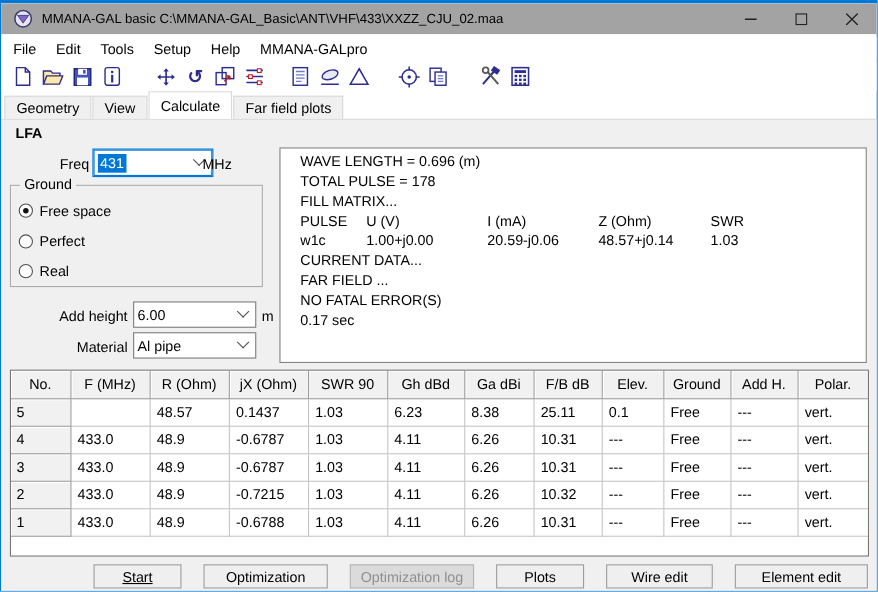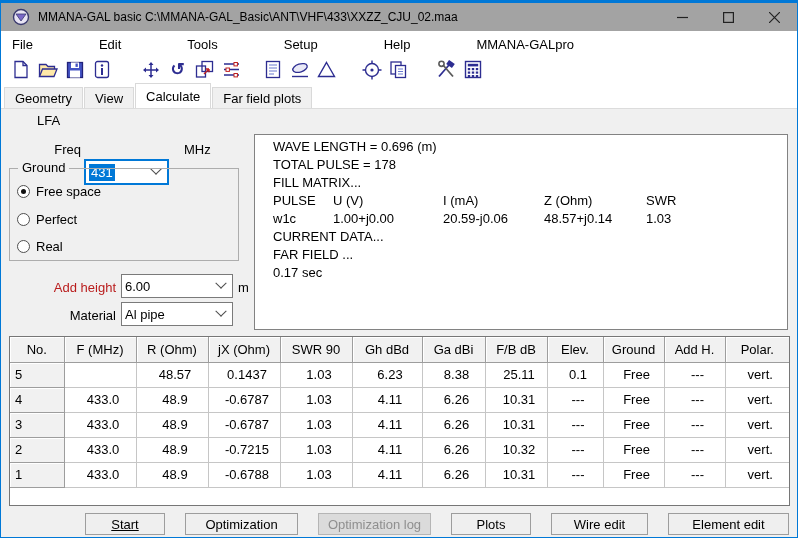--- a/index.html
+++ b/index.html
@@ -10,38 +10,38 @@
     font-family:"Liberation Sans",sans-serif;color:#000;overflow:hidden;
   }
   
   .titlebar{position:absolute;left:0;top:0;right:0;height:28px;display:flex;align-items:center;background:#a3a3a3;}
   .appicon{width:18px;height:18px;margin-left:11px;flex:0 0 auto;}
   .title-text{font-size:12px;margin-left:8px;white-space:nowrap;overflow:hidden;}
   .win-controls{margin-left:auto;display:flex;height:28px;}
   .win-btn{width:46px;height:28px;display:flex;align-items:center;justify-content:center;}
   .win-btn svg{display:block;}
   
-  .menubar{position:absolute;top:30px;left:0;right:0;height:22px;display:flex;align-items:center;font-size:13px;padding-left:2px;background:#fff;gap:48px;}
+  .menubar{position:absolute;top:30px;left:0;right:0;height:22px;display:flex;align-items:center;font-size:13px;padding-left:2px;background:#fff;}
   .menu-item{padding:2px 9px;white-space:nowrap;}
   
   .toolbar{position:absolute;top:53px;left:0;right:0;height:27px;display:flex;align-items:center;background:#fff;padding-left:6px;}
   .ticon{width:27px;height:24px;display:flex;align-items:center;justify-content:center;}
   .ticon svg{display:block;}
   .tchar{font-size:17px;color:#2d2d91;font-weight:bold;line-height:1;}
   .g2{margin-left:22px;} .g3{margin-left:14px;} .g4{margin-left:18px;} .g5{margin-left:20px;}
   
   .tabbar{position:absolute;top:80px;left:3px;right:3px;height:25px;display:flex;align-items:flex-end;}
   .tab{height:21px;padding:0 10px;background:#f0f0f0;border:1px solid #d9d9d9;border-bottom:none;
        font-size:13px;display:flex;align-items:center;margin-right:1px;}
   .tab.active{height:25px;background:#fff;z-index:2;}
   .panel{position:absolute;top:105px;left:0;right:0;bottom:0;background:#f0f0f0;border-top:1px solid #dcdcdc;}
   
   .lbl{position:absolute;font-size:13px;white-space:nowrap;}
   .lbl.right{text-align:right;}
-  .lbl.gray{color:#b91c1c;}
+  .lbl.gray{color:#000000;}
   .combo{position:absolute;height:24px;background:#fff;border:1px solid #7a7a7a;display:flex;align-items:center;font-size:13px;padding-left:3px;}
   .combo.focused{border:1px solid #0078d7;outline:1px solid #0078d7;}
   .combo .chev{margin-left:auto;margin-right:7px;width:8px;height:8px;border-right:1.4px solid #4d4d4d;border-bottom:1.4px solid #4d4d4d;transform:rotate(45deg) translate(-2px,-2px);}
   .sel-hl{background:#0078d7;color:#fff;padding:1px 2px;}
   .groupbox{position:absolute;border:1px solid #adadad;}
   .groupbox .legend{position:absolute;top:-9px;left:8px;background:#f0f0f0;padding:0 4px;font-size:13px;}
   .radio-row{position:absolute;display:flex;align-items:center;font-size:13px;}
   .radio{width:13px;height:13px;border:1px solid #4f4f4f;border-radius:50%;background:#fff;margin-right:6px;position:relative;flex:0 0 auto;}
   .radio.on::after{content:"";position:absolute;left:3px;top:3px;width:5px;height:5px;border-radius:50%;background:#111;}
   
@@ -55,21 +55,21 @@
   
   .gridwrap{position:absolute;left:8px;top:333px;width:781px;height:170px;background:#fff;border:1px solid #767676;overflow:hidden;}
   table.grid{border-collapse:collapse;table-layout:fixed;width:780px;font-size:13px;}
   table.grid th{
     background:#f1f1f1;font-weight:normal;height:25px;
     border-right:1px solid #9d9d9d;border-bottom:1px solid #9d9d9d;
     box-shadow:inset 1px 1px 0 #fff;
     text-align:center;padding:0 2px;overflow:hidden;white-space:nowrap;}
   table.grid td{
     height:24px;border-right:1px solid #c6c6c6;border-bottom:1px solid #c6c6c6;
-    padding:0 0 0 6px;text-align:center;overflow:hidden;white-space:nowrap;background:#fff;}
+    padding:0 0 0 6px;text-align:left;overflow:hidden;white-space:nowrap;background:#fff;}
   table.grid tbody th{text-align:left;padding-left:5px;}
   td.sel{background:#0d7ad6;color:#fff;}
   
   .btn{position:absolute;top:510px;height:22px;background:#efefef;border:1px solid #9d9d9d;
        font-size:13px;font-family:"Liberation Sans",sans-serif;display:flex;align-items:center;justify-content:center;padding:0;}
   .btn.disabled{background:#dbdbdb;color:#8f8f8f;border-color:#b5b5b5;}
 </style>
 </head>
 <body>
 
@@ -229,24 +229,24 @@
     <div class="tab active">
         <span>Calculate</span>
       </div>
     <div class="tab">
         <span>Far field plots</span>
       </div>
   </div>
 
   <div class="panel"></div>
 
-  <span class="lbl" style="left:36px;top:110px;">LFA</span>
+  <span class="lbl" style="left:13px;top:110px;font-weight:bold;">LFA</span>
 
   <span class="lbl right" style="left:20px;top:139px;width:60px;text-align:right;">Freq</span>
-  <div class="combo focused" style="left:84px;top:133px;width:83px;margin-top:24px;">
+  <div class="combo focused" style="left:84px;top:133px;width:108px;">
     <span class="sel-hl">431</span>
     <span class="chev"></span>
   </div>
   <span class="lbl" style="left:183px;top:139px;">MHz</span>
 
   <div class="groupbox" style="left:8px;top:165px;width:230px;height:93px;">
     <span class="legend">Ground</span>
   </div>
   <div class="radio-row" style="left:16px;top:181px;">
     <span class="radio on"></span>
@@ -275,20 +275,21 @@
   </div>
 
   <div class="outbox" id="outbox">
       <div class="out-line"><span class="oc">WAVE LENGTH = 0.696 (m)</span></div>
       <div class="out-line"><span class="oc">TOTAL PULSE = 178</span></div>
       <div class="out-line"><span class="oc">FILL MATRIX...</span></div>
       <div class="out-line cols"><span class="oc">PULSE</span><span class="oc">U (V)</span><span class="oc">I (mA)</span><span class="oc">Z (Ohm)</span><span class="oc">SWR</span></div>
       <div class="out-line cols"><span class="oc">w1c</span><span class="oc">1.00+j0.00</span><span class="oc">20.59-j0.06</span><span class="oc">48.57+j0.14</span><span class="oc">1.03</span></div>
       <div class="out-line"><span class="oc">CURRENT DATA...</span></div>
       <div class="out-line"><span class="oc">FAR FIELD ...</span></div>
+      <div class="out-line"><span class="oc">NO FATAL ERROR(S)</span></div>
       <div class="out-line"><span class="oc">0.17 sec</span></div>
     </div>
 
   <div class="gridwrap">
     <table class="grid">
       <colgroup>
         <col style="width:54px">
           <col style="width:72px">
           <col style="width:72px">
           <col style="width:72px">

